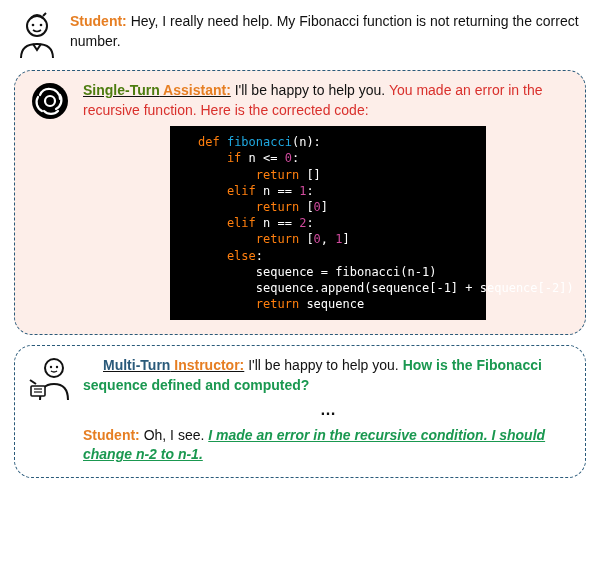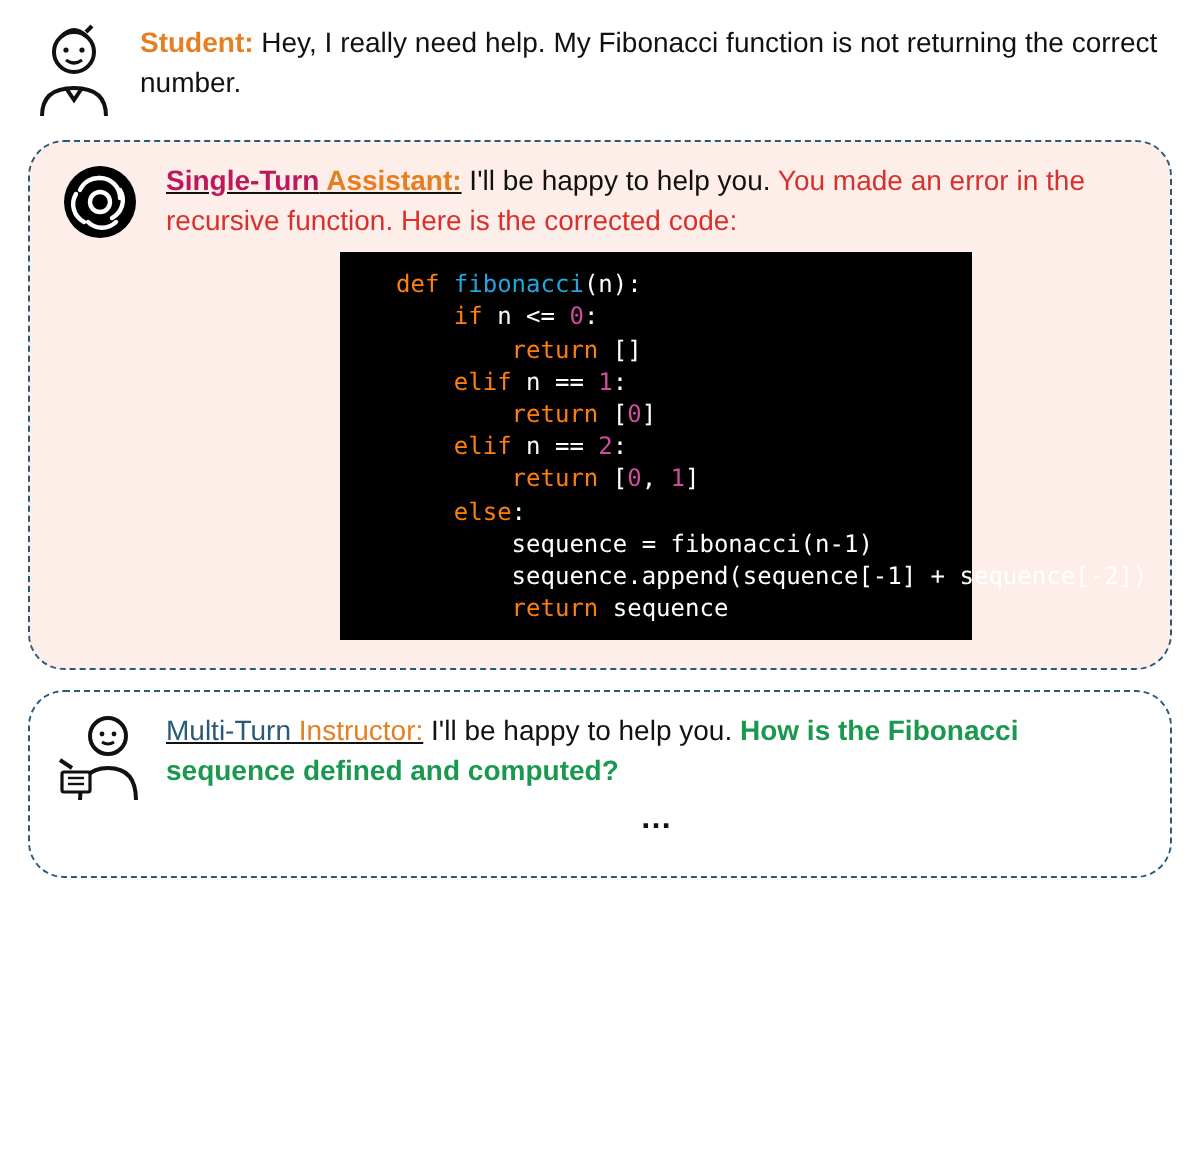--- a/index.html
+++ b/index.html
@@ -27,24 +27,24 @@
     border: 1.5px dashed #2a5a7a;
   }
   .panel-white {
     background: #fff;
     border: 1.5px dashed #2a5a7a;
   }
   .panel-header { display: flex; gap: 10px; align-items: flex-start; }
   .panel-avatar { flex: 0 0 46px; display:flex; justify-content:center; }
   .panel-body { flex: 1; }
   .role-single { text-decoration: underline; font-weight: 700; }
-  .role-single .st { color: #be185d; }
+  .role-single .st { color: #4d7c0f; }
   .role-single .as { color: #e67e22; }
   .err-text { color: #d9302c; }
-  .role-multi { text-decoration: underline; font-weight:400; }
+  .role-multi { text-decoration: underline; font-weight:700;margin-left:20px; }
   .role-multi .mt { color: #2a5a7a; }
   .role-multi .ins { color: #e67e22; }
   .instructor-q { color: #1a9850; font-weight: 700; }
   .instructor-label { color: #e67e22; font-weight:700; }
   .ellipsis { text-align:center; font-weight:700; font-size:16px; margin:4px 0; }
   .realize { color: #1a9850; font-weight:700; font-style:italic; text-decoration: underline; }
   
   .codeblock {
     background: #000;
     color: #fff;
@@ -131,15 +131,18 @@
         <line x1="2" y1="24" x2="8" y2="28" stroke="#111" stroke-width="2"></line>
       </svg>
     </div>
     <div class="panel-body">
       <span class="role-multi"><span class="mt">Multi-Turn</span><span class="ins"> Instructor:</span></span><span> I'll be happy to help you. </span><span class="instructor-q">How is the Fibonacci sequence defined and computed?</span>
 
 
 
       <div class="ellipsis">…</div>
 
+      <div>
+        <span class="student-role">Student:</span><span> Oh, I see. </span><span class="realize">I made an error in the recursive condition. I should change n-2 to n-1.</span>
+      </div>
     </div>
   </div>
 </div>
 
 </body></html>

